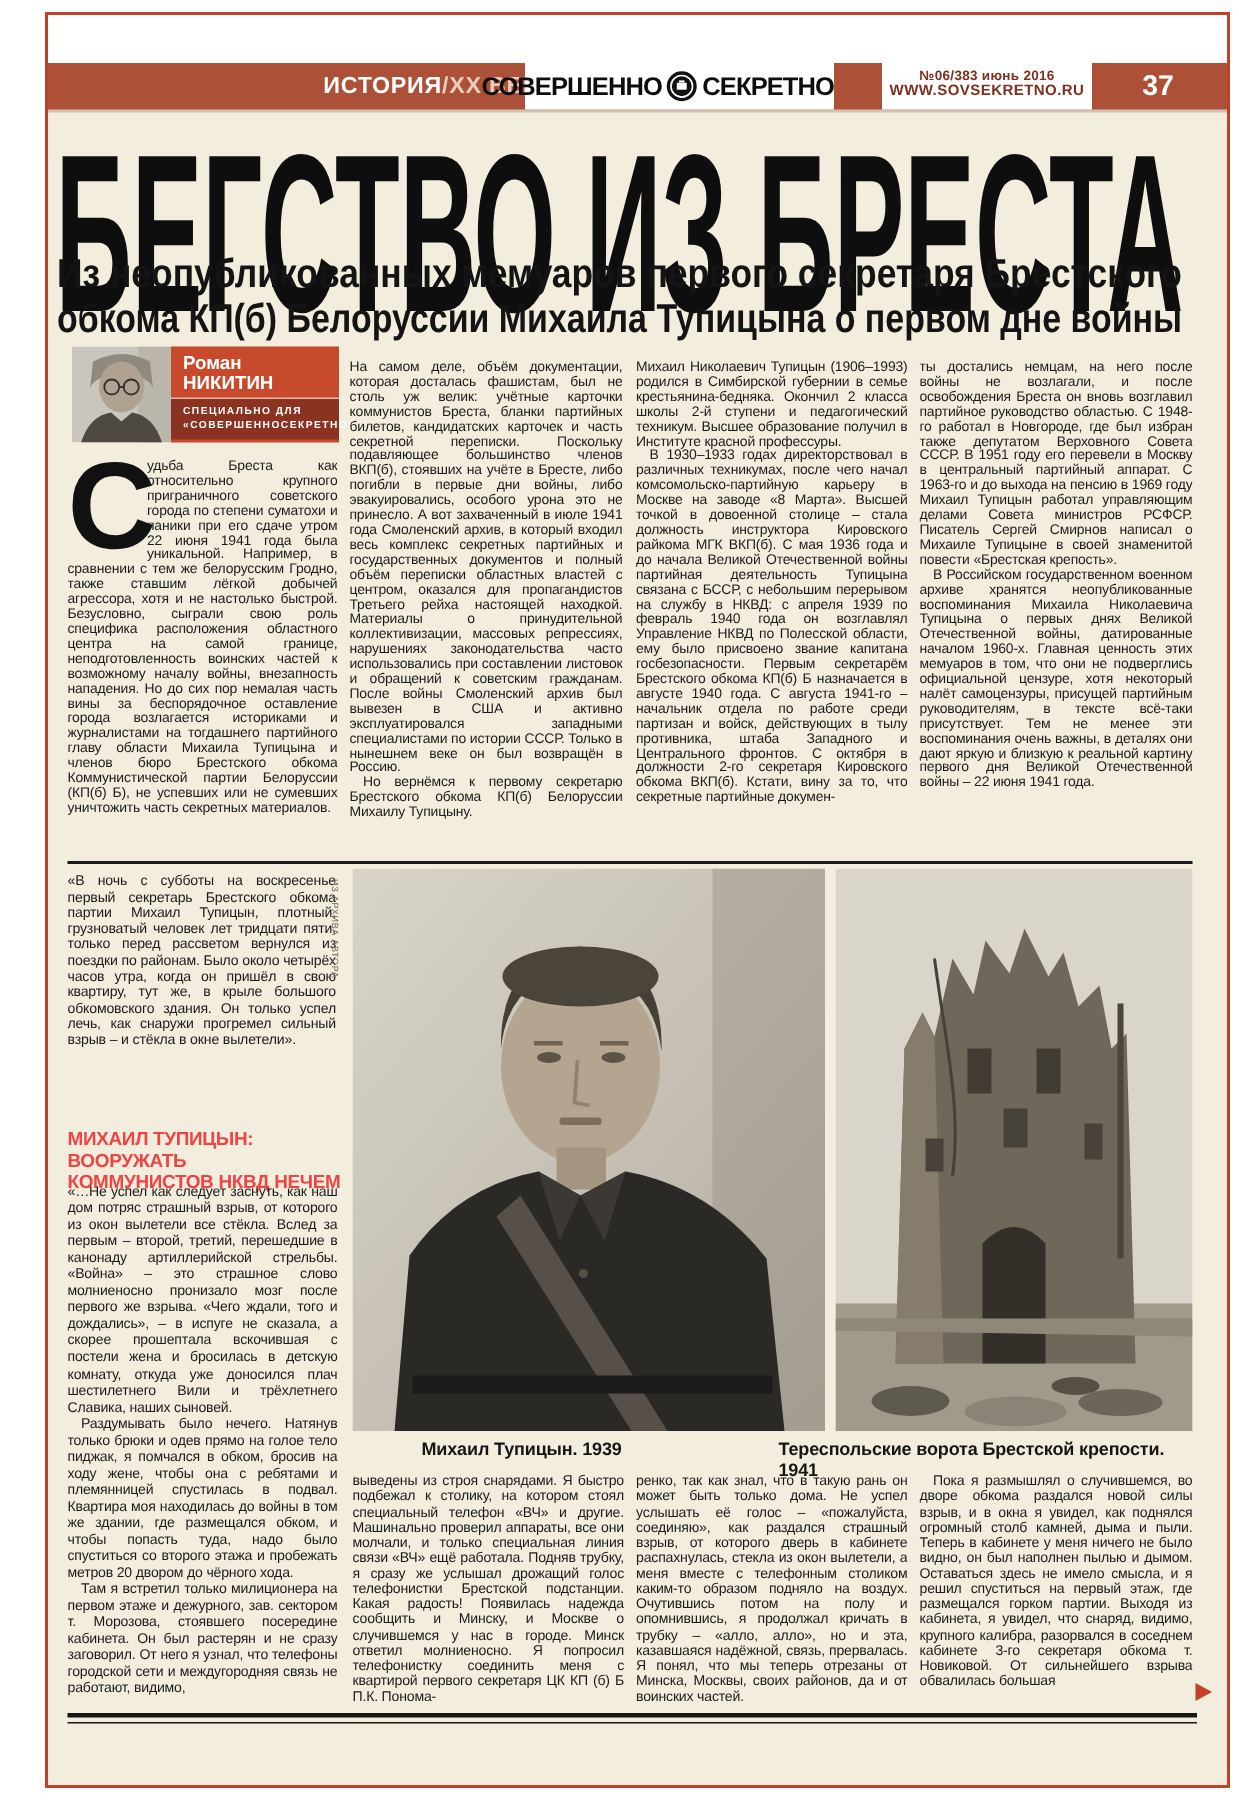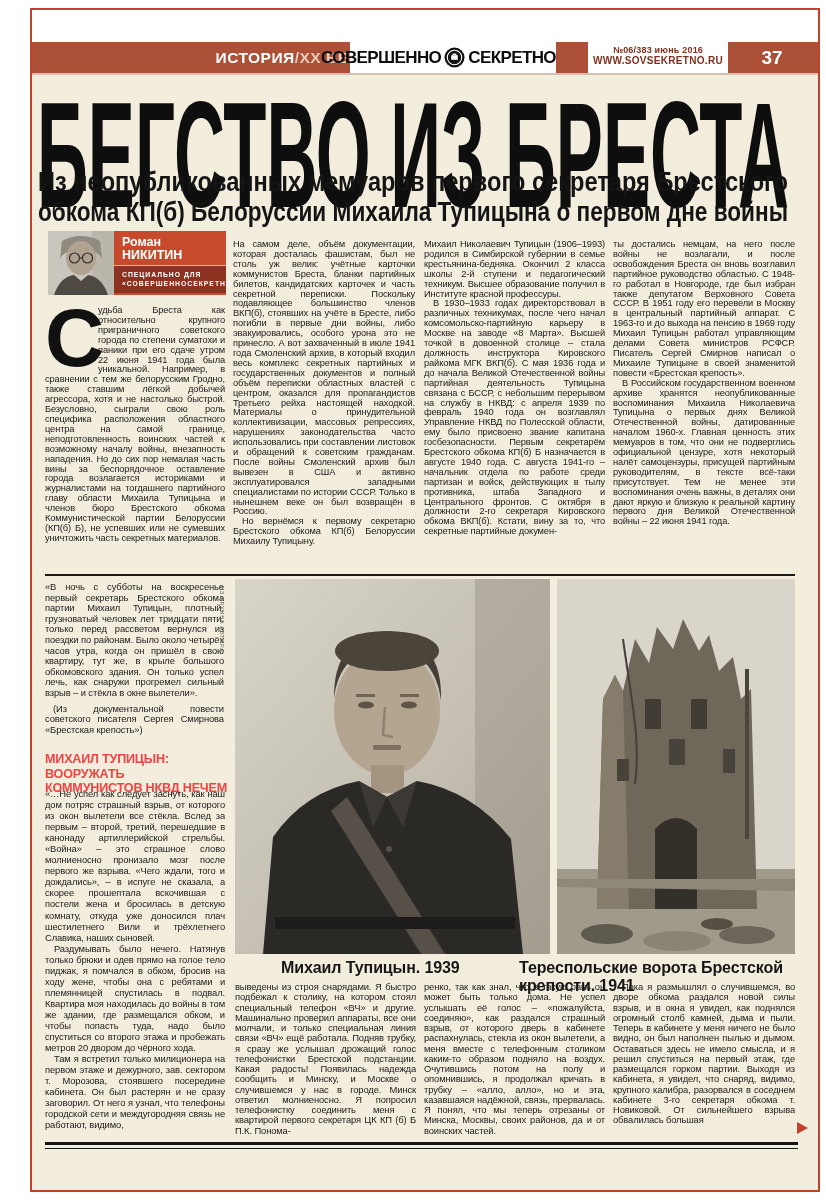--- a/index.html
+++ b/index.html
@@ -60,21 +60,21 @@
     font-size:6px; color:#6a675f; letter-spacing:0.5px; z-index:1; }
   .memoir-head { position:absolute; left:45px; top:752px; width:184px;
     font-size:12.6px; font-weight:800; line-height:14.6px; color:#ef4444;
     letter-spacing:-0.2px; z-index:1; }
   .memoir-body { position:absolute; left:45px; top:788px; width:180px; height:352px;
     overflow:hidden; text-align:justify; font-size:9.4px; line-height:11.05px;
     color:#1b1b1b; letter-spacing:-0.12px; z-index:1; }
   .memoir-body p.ind { text-indent:9px; }
   
   .photo { position:absolute; top:579px; z-index:1; }
-  .caption { position:absolute; top:959px; font-size:16px; font-weight:600;
+  .caption { position:absolute; top:959px; font-size:12px; font-weight:600;
     color:#161616; z-index:1; letter-spacing:-0.1px;padding-left:46px; }
   
   .bot { position:absolute; top:982px; height:152px; overflow:hidden;
     text-align:justify; font-size:9.4px; line-height:10.25px; color:#1b1b1b;
     letter-spacing:-0.12px; z-index:1; }
   .bot.indented { text-indent:9px; }
   .tri { position:absolute; left:797px; top:1122px; width:0; height:0;
     border-top:6px solid transparent; border-bottom:6px solid transparent;
     border-left:11px solid #c2412b; z-index:2; }
   .end-rule { position:absolute; left:45px; top:1142px; width:753px; height:7px;
@@ -162,21 +162,20 @@
   </div>
   <div class="col" style="left:613px; top:240px; width:182px; height:330px;">
     <p>ты достались немцам, на него после войны не возлагали, и после освобождения Бреста он вновь возглавил партийное руководство областью. С 1948-го работал в Новгороде, где был избран также депутатом Верховного Совета СССР. В 1951 году его перевели в Москву в центральный партийный аппарат. С 1963-го и до выхода на пенсию в 1969 году Михаил Тупицын работал управляющим делами Совета министров РСФСР. Писатель Сергей Смирнов написал о Михаиле Тупицыне в своей знаменитой повести «Брестская крепость».</p>
     <p class="ind">В Российском государственном военном архиве хранятся неопубликованные воспоминания Михаила Николаевича Тупицына о первых днях Великой Отечественной войны, датированные началом 1960-х. Главная ценность этих мемуаров в том, что они не подверглись официальной цензуре, хотя некоторый налёт самоцензуры, присущей партийным руководителям, в тексте всё-таки присутствует. Тем не менее эти воспоминания очень важны, в деталях они дают яркую и близкую к реальной картину первого дня Великой Отечественной войны – 22 июня 1941 года.</p>
   </div>
 
   <div class="rule1"></div>
 
   <div class="quote">
     <p>«В ночь с субботы на воскресенье первый секретарь Брестского обкома партии Михаил Тупицын, плотный, грузноватый человек лет тридцати пяти, только перед рассветом вернулся из поездки по районам. Было около четырёх часов утра, когда он пришёл в свою квартиру, тут же, в крыле большого обкомовского здания. Он только успел лечь, как снаружи прогремел сильный взрыв – и стёкла в окне вылетели».</p>
-    <p class="attr">(Из документальной повести советского писателя Сергея Смирнова «Брестская крепость»)</p>
   </div>
   <div class="credit-vert">ИЗ АРХИВА АВТОРА</div>
 
   <div class="memoir-head">
     <div>МИХАИЛ ТУПИЦЫН: ВООРУЖАТЬ</div>
     <div>КОММУНИСТОВ НКВД НЕЧЕМ</div>
   </div>
   <div class="memoir-body">
     <p>«…Не успел как следует заснуть, как наш дом потряс страшный взрыв, от которого из окон вылетели все стёкла. Вслед за первым – второй, третий, перешедшие в канонаду артиллерийской стрельбы. «Война» – это страшное слово молниеносно пронизало мозг после первого же взрыва. «Чего ждали, того и дождались», – в испуге не сказала, а скорее прошептала вскочившая с постели жена и бросилась в детскую комнату, откуда уже доносился плач шестилетнего Вили и трёхлетнего Славика, наших сыновей.</p>
     <p class="ind">Раздумывать было нечего. Натянув только брюки и одев прямо на голое тело пиджак, я помчался в обком, бросив на ходу жене, чтобы она с ребятами и племянницей спустилась в подвал. Квартира моя находилась до войны в том же здании, где размещался обком, и чтобы попасть туда, надо было спуститься со второго этажа и пробежать метров 20 двором до чёрного хода.</p>

